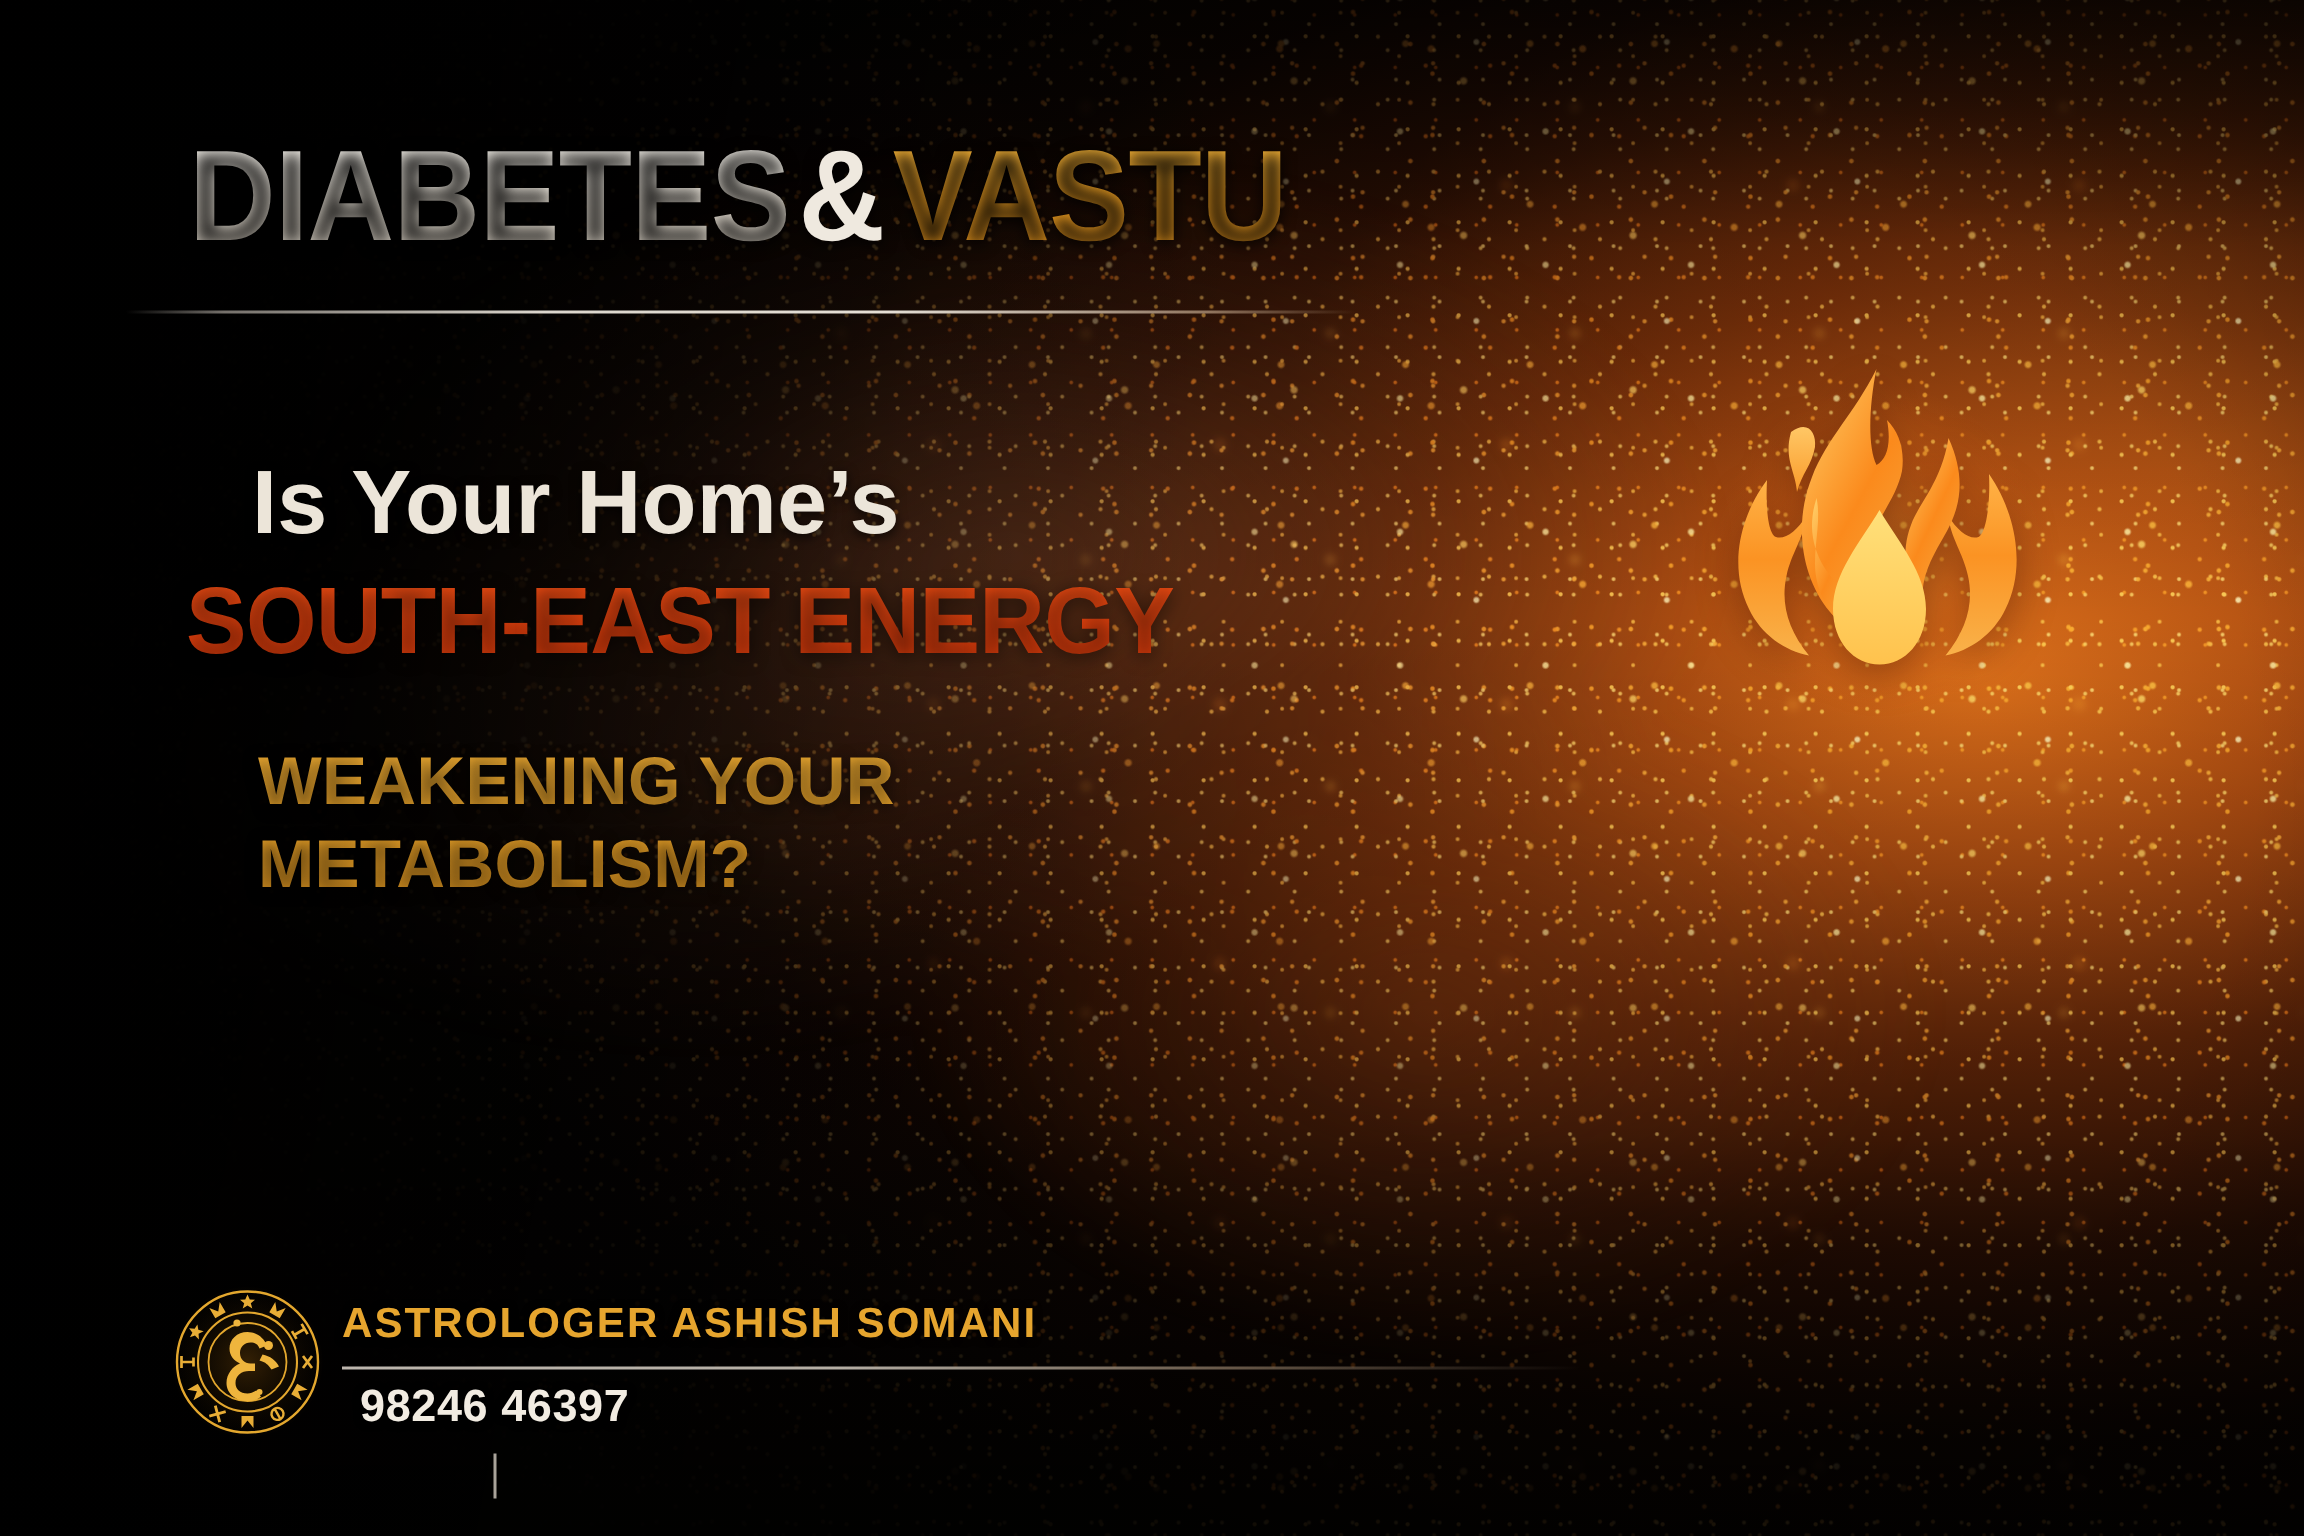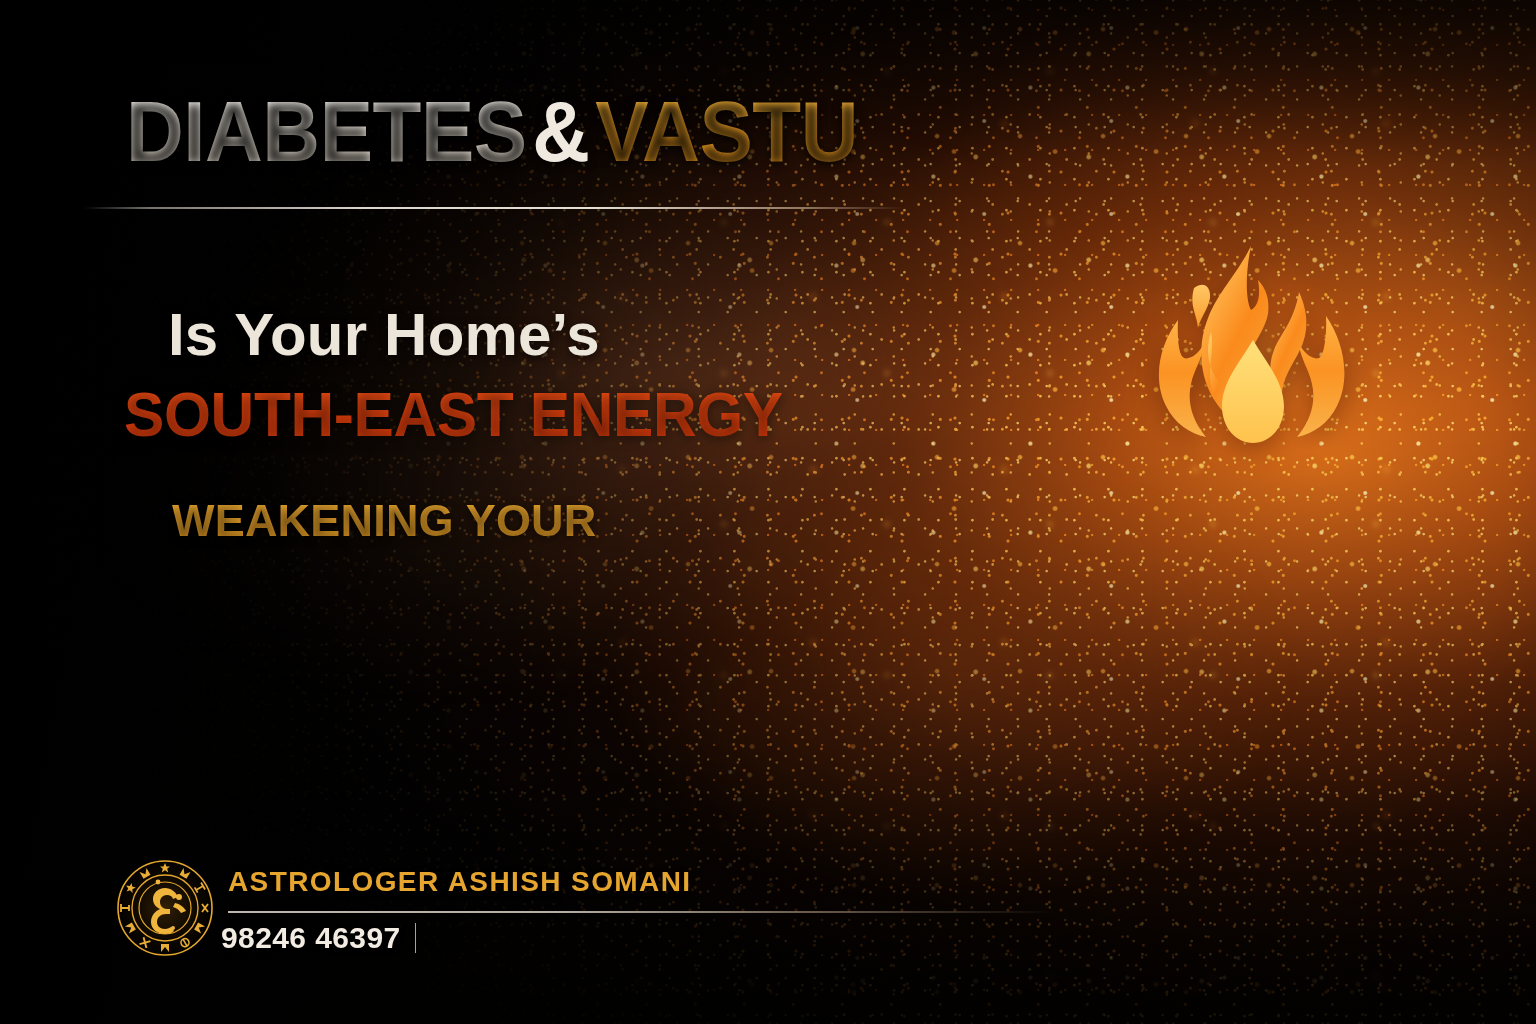--- a/index.html
+++ b/index.html
@@ -304,27 +304,28 @@
     height: 1.5px;
     background: linear-gradient(to right,
       rgba(222,214,204,0.85) 0%,
       rgba(226,218,206,0.80) 40%,
       rgba(220,190,156,0.45) 72%,
       rgba(255,255,255,0) 100%);
   }
 
   .contact {
     position: absolute;
-    left: 221px;
+    left: 240px;
     top: 921px;
     display: flex;
     align-items: center;
     gap: 14px;
     white-space: nowrap;
     text-shadow: 0 1px 6px rgba(0,0,0,0.85);
+    flex-direction: column;
   }
   .contact .phone {
     font-size: 30px;
     font-weight: 700;
     color: #f2ece2;
     letter-spacing: 0.4px;
   }
   .contact .sep {
     width: 1.5px;
     height: 30px;
@@ -355,20 +356,21 @@
     </div>
 
     <div class="rule-top"></div>
 
     <div class="sub-line">Is Your Home’s</div>
 
     <div class="emph-red">SOUTH-EAST ENERGY</div>
 
     <div class="emph-gold">
       <div>WEAKENING YOUR</div>
+      <div>METABOLISM?</div>
     </div>
 
     <div class="flame-wrap">
       <div class="flame-halo"></div>
       <svg viewBox="0 0 210 236" xmlns="http://www.w3.org/2000/svg" aria-hidden="true">
         <defs>
           <linearGradient id="gOuter" x1="0" y1="0" x2="0" y2="1">
             <stop offset="0" stop-color="#ffb347"></stop>
             <stop offset="0.45" stop-color="#fb9323"></stop>
             <stop offset="1" stop-color="#f9b24a"></stop>

